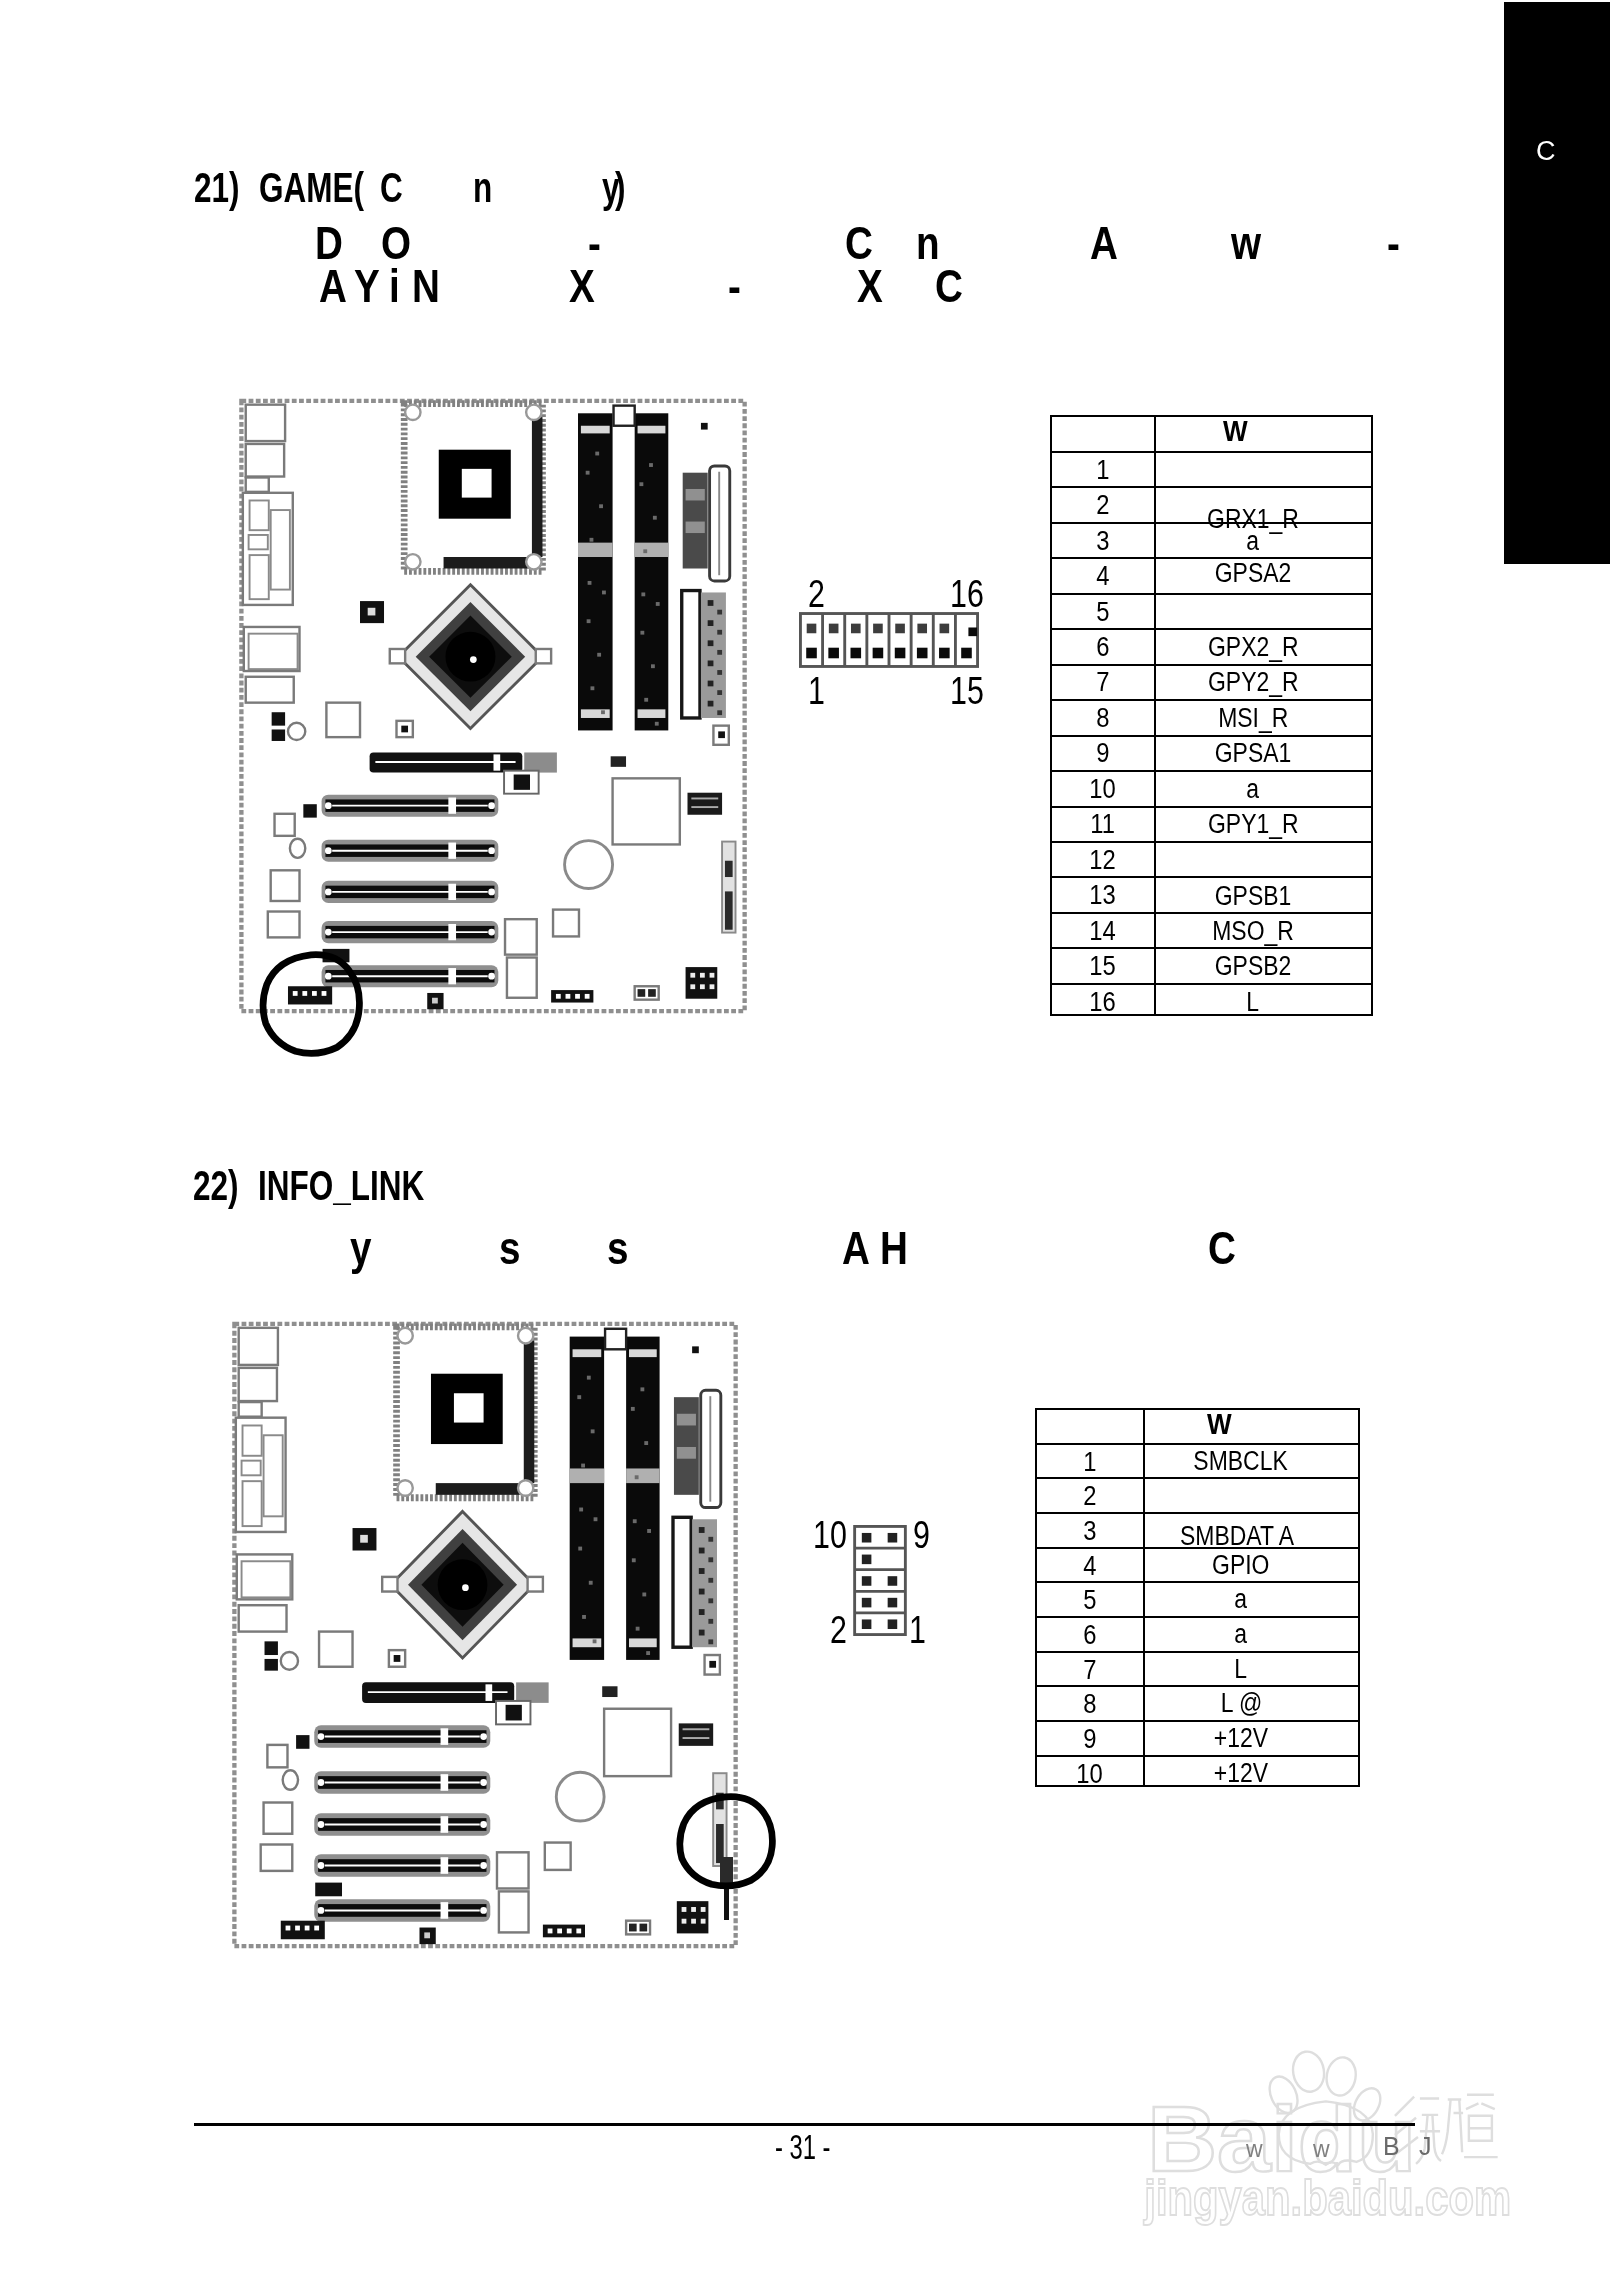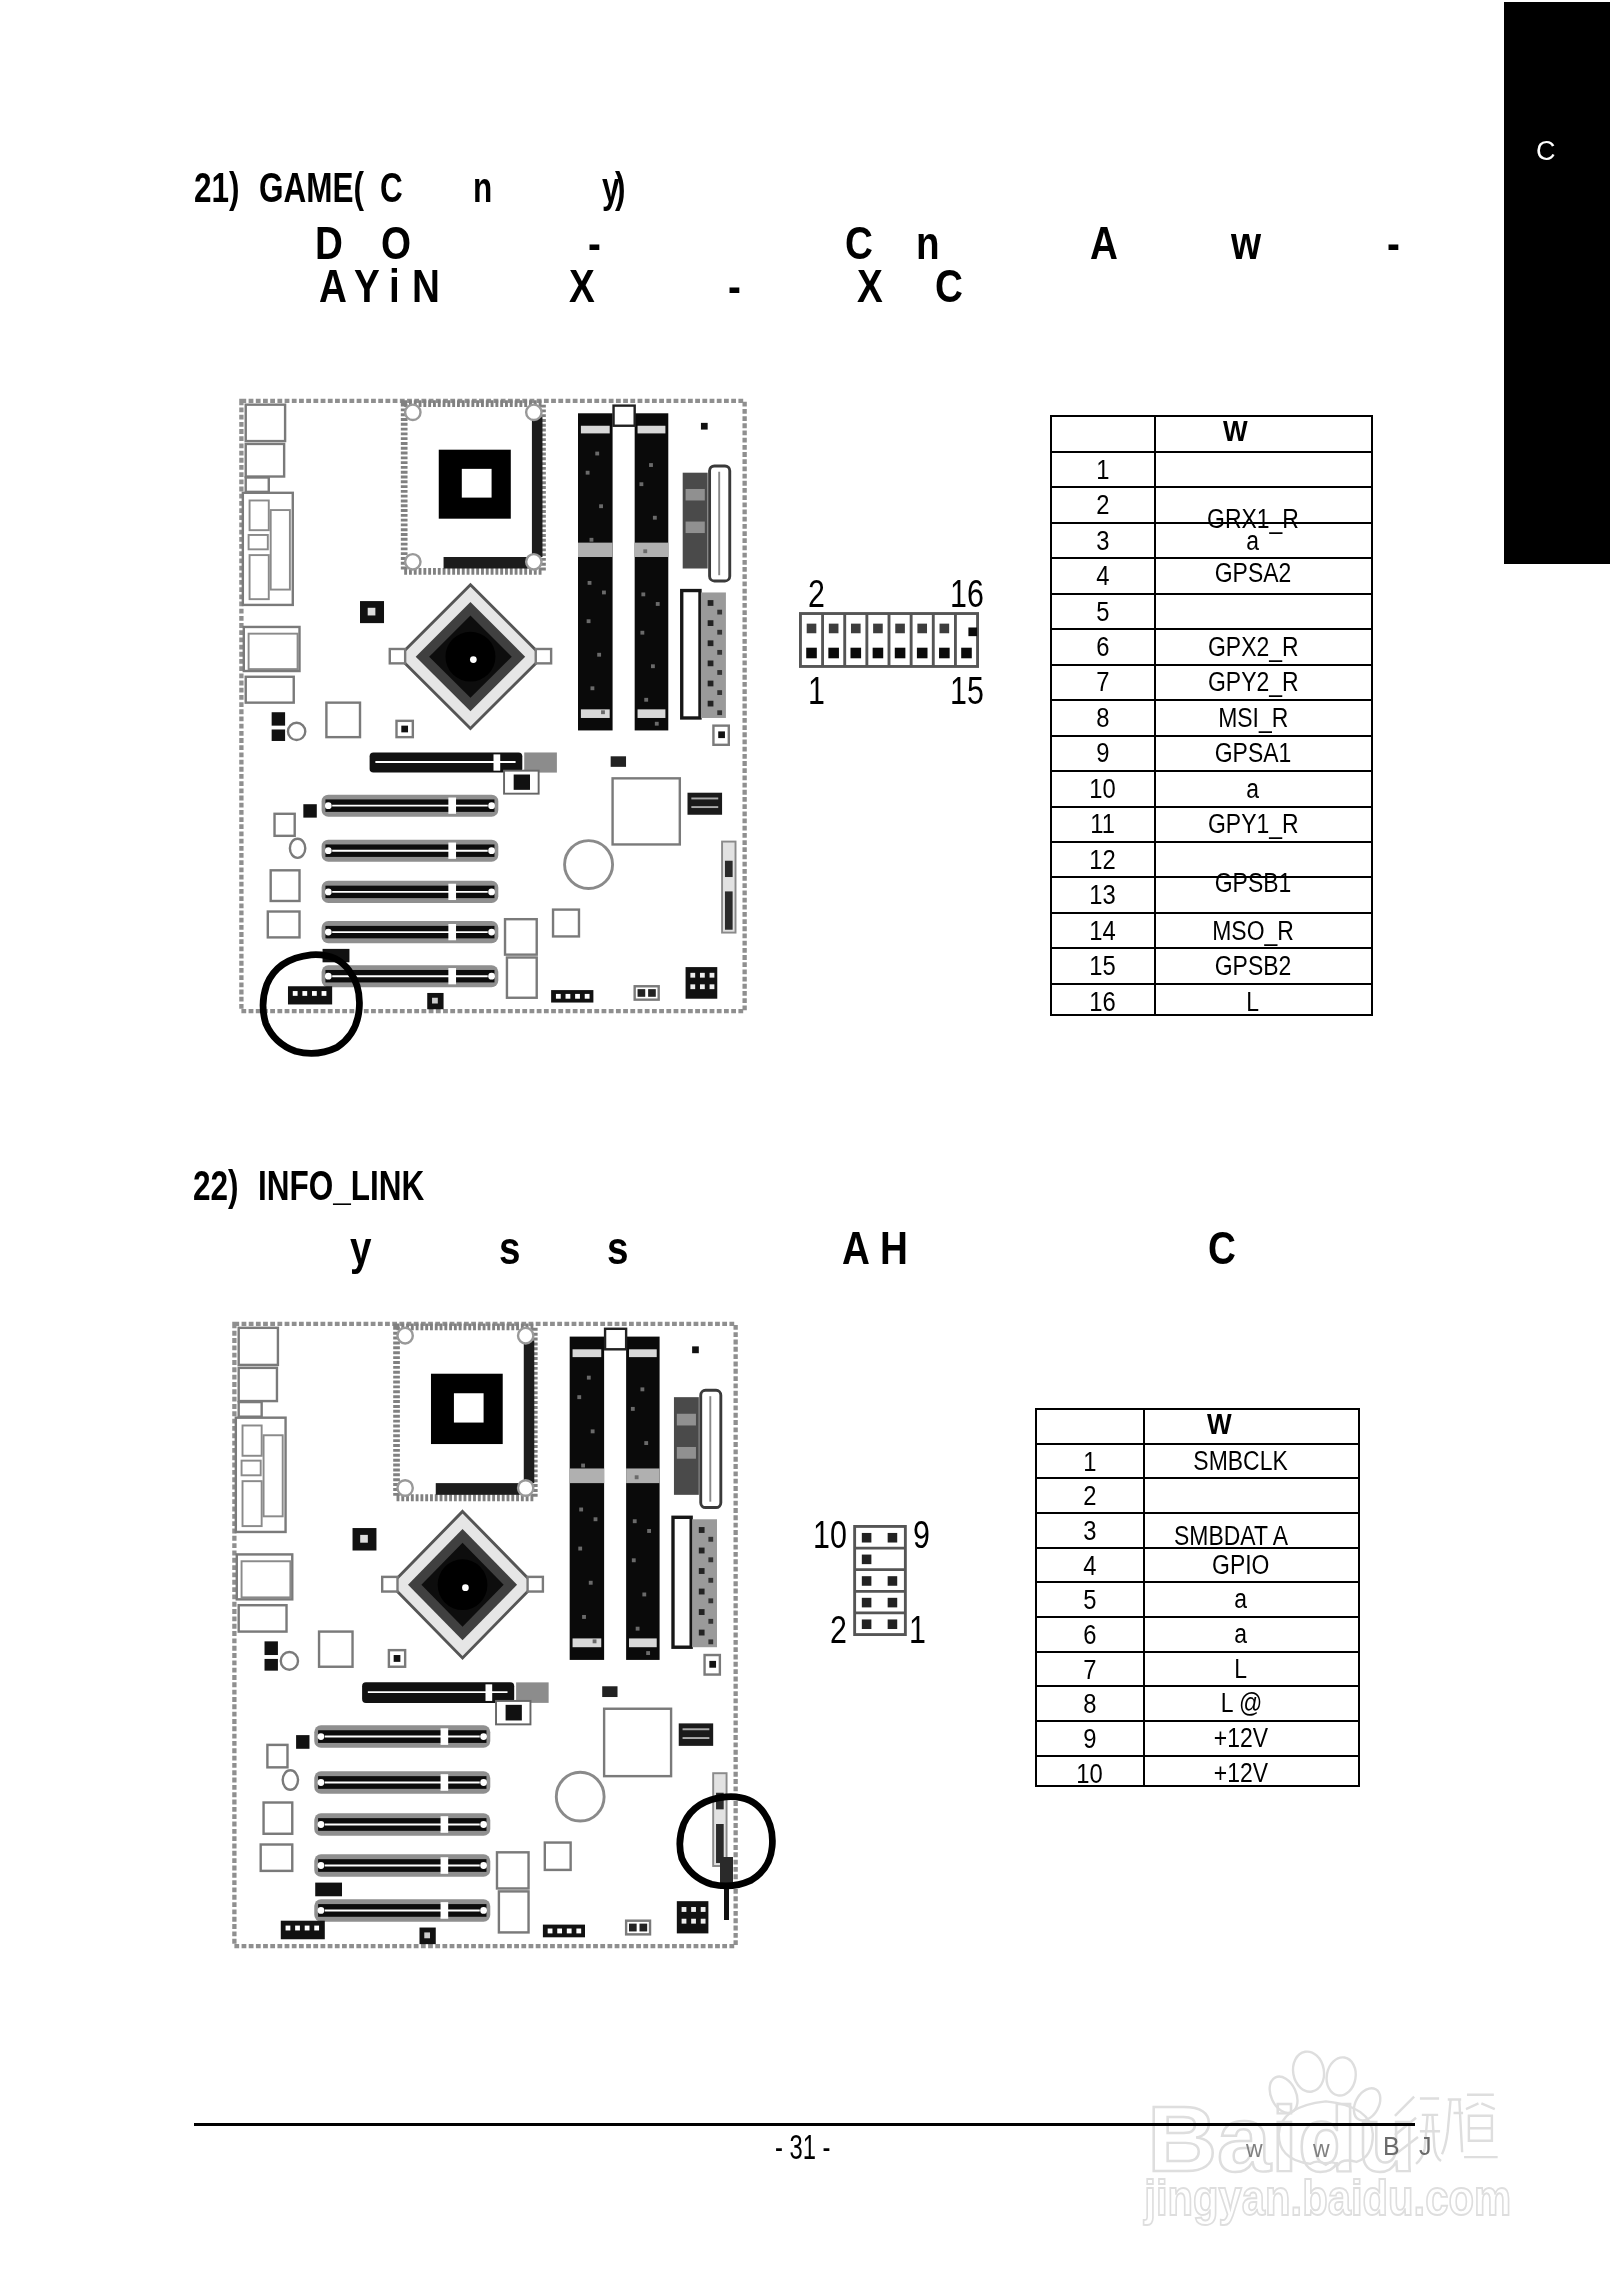--- a/index.html
+++ b/index.html
@@ -313,21 +313,21 @@
       </div>
       <div class="tn tt" style="left:102px;top:390px;width:198px;height:34px">
         <span>GPY1_R</span>
       </div>
       <div class="tn" style="left:0;top:426px;width:102px;height:34px">
         <span>12</span>
       </div>
       <div class="tn" style="left:0;top:461px;width:102px;height:34px">
         <span>13</span>
       </div>
-      <div class="tn tt" style="left:102px;top:448px;width:198px;height:36px">
+      <div class="tn tt" style="left:102px;top:461px;width:198px;height:36px">
         <span>GPSB1</span>
       </div>
       <div class="tn" style="left:0;top:497px;width:102px;height:34px">
         <span>14</span>
       </div>
       <div class="tn tt" style="left:102px;top:497px;width:198px;height:34px">
         <span>MSO_R</span>
       </div>
       <div class="tn" style="left:0;top:532px;width:102px;height:34px">
         <span>15</span>
@@ -559,21 +559,21 @@
       </div>
       <div class="tn tt" style="left:106px;top:35px;width:196px;height:33px">
         <span>SMBCLK</span>
       </div>
       <div class="tn" style="left:0;top:69px;width:106px;height:33px">
         <span>2</span>
       </div>
       <div class="tn" style="left:0;top:104px;width:106px;height:33px">
         <span>3</span>
       </div>
-      <div class="tn tt" style="left:96px;top:104px;width:196px;height:45px">
+      <div class="tn tt" style="left:102px;top:104px;width:196px;height:45px">
         <span>SMBDAT A</span>
       </div>
       <div class="tn" style="left:0;top:139px;width:106px;height:33px">
         <span>4</span>
       </div>
       <div class="tn tt" style="left:106px;top:139px;width:196px;height:33px">
         <span>GPIO</span>
       </div>
       <div class="tn" style="left:0;top:173px;width:106px;height:33px">
         <span>5</span>

